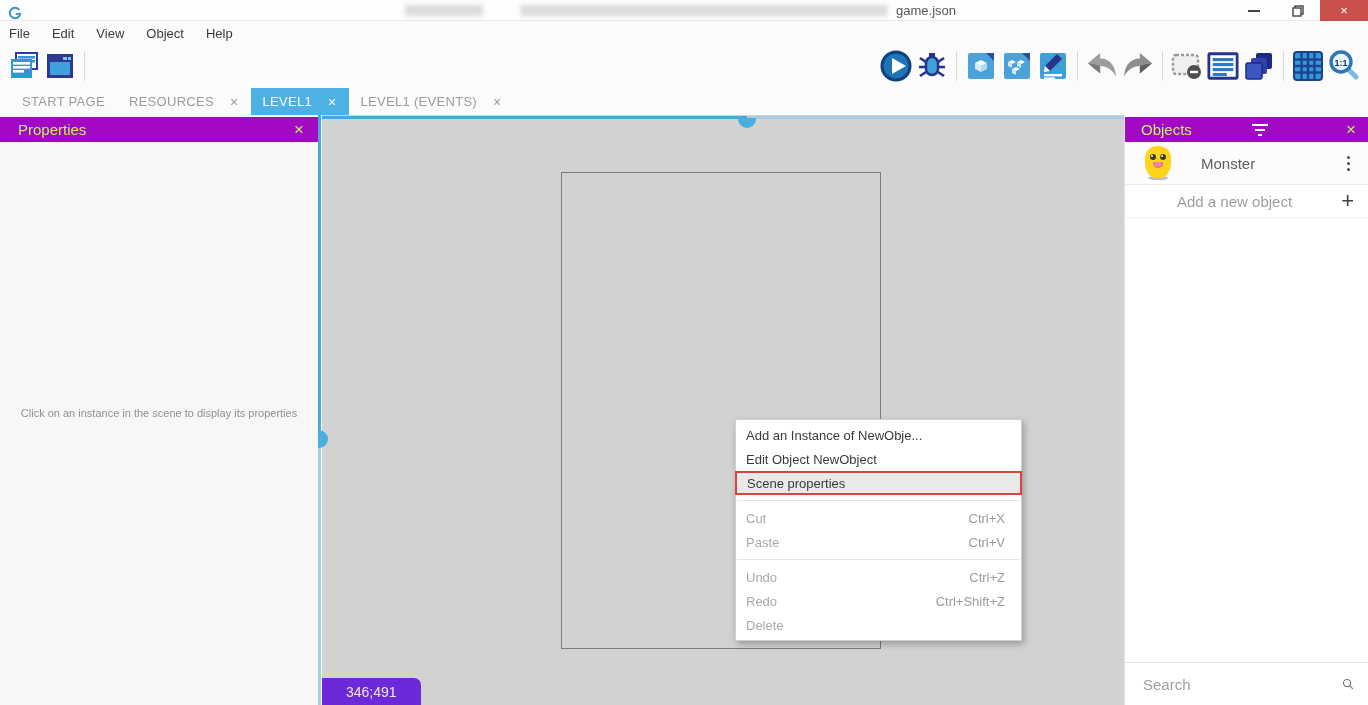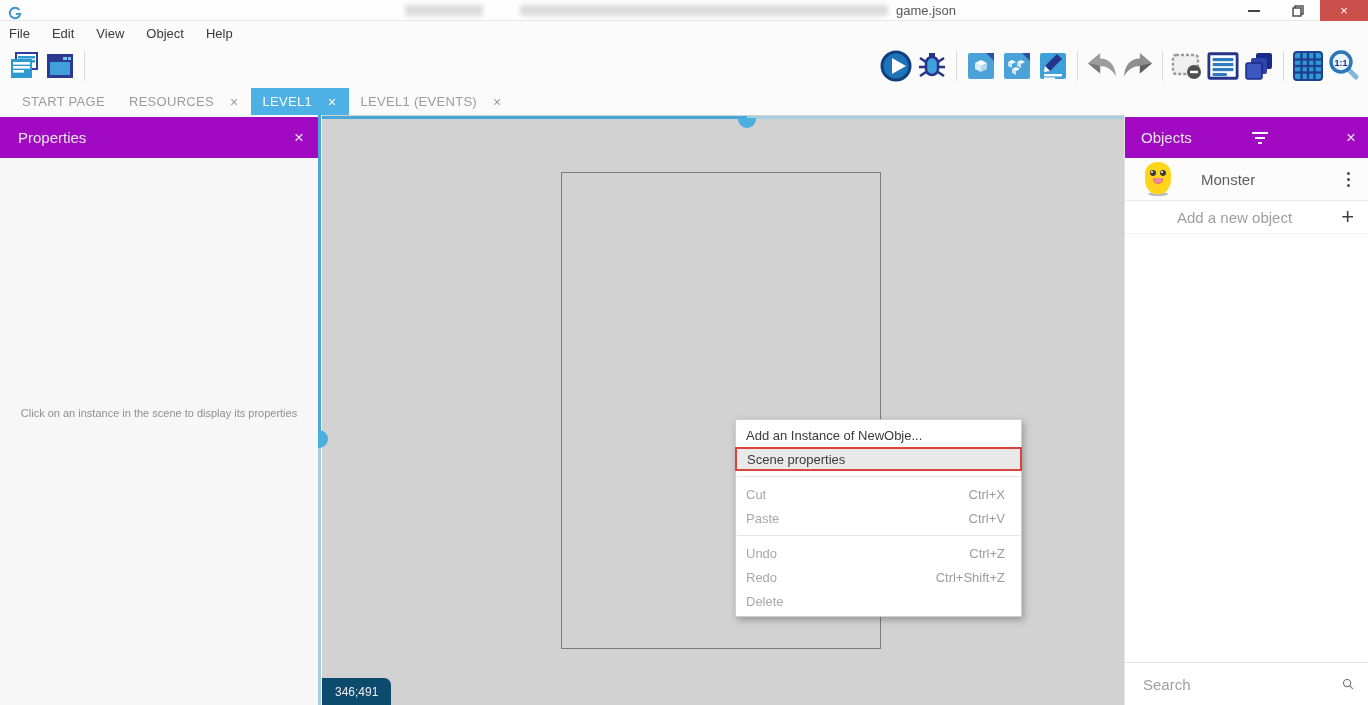--- a/index.html
+++ b/index.html
@@ -37,21 +37,21 @@
             display:flex; align-items:stretch; padding-left:10px; }
   .tab { display:flex; align-items:center; padding:0 12px; font-size:13px; letter-spacing:.3px;
          color:#9b9b9b; cursor:default; }
   .tab .tab-close { margin-left:16px; font-size:14px; color:#9b9b9b; }
   .tab.active { background:#4db1e5; color:#fff; }
   .tab.active .tab-close { color:#fff; }
 
   .left-panel { position:absolute; left:0; top:115px; width:318px; height:590px; background:#f7f7f7; }
   .right-panel { position:absolute; left:1124px; top:115px; width:244px; height:590px; background:#fff;
                  border-left:1px solid #e3e3e3; }
-  .panel-header { margin-top:2px; height:41px; background:#a10ac2; color:#e5e5e5; display:flex;
+  .panel-header { margin-top:2px; height:25px; background:#a10ac2; color:#bef264; display:flex;
                   align-items:center; padding:0 14px 0 18px; font-size:15px; }
   .panel-header .ph-close { margin-left:auto; font-size:17px; line-height:1; }
   .right-panel .panel-header { padding:0 12px 0 16px; }
   .filter-icon { margin-left:auto; margin-right:18px; display:flex; flex-direction:column; gap:3px; align-items:center; }
   .filter-icon i { display:block; height:2px; background:#fff; }
   .filter-icon i:nth-child(1){ width:16px; } .filter-icon i:nth-child(2){ width:10px; } .filter-icon i:nth-child(3){ width:4px; }
 
   .empty-msg { position:absolute; top:288px; left:9px; width:300px; text-align:center;
                color:#8f8f8f; font-size:11px; line-height:21px; }
 
@@ -60,22 +60,22 @@
   .canvas-topline { position:absolute; left:322px; top:116px; width:802px; height:3px;
                     background:linear-gradient(to right, #4aa7da 0 53%, #a9cde0 53% 100%); }
   .topline-handle { position:absolute; left:738px; top:118px; width:18px; height:10px;
                     background:#4aaede; border-radius:0 0 9px 9px; }
   .v-divider { position:absolute; left:318px; top:115px; width:3px; height:590px;
                background:linear-gradient(to bottom, #4aa7da 0 55%, #a9cde0 55% 100%); }
   .v-handle { position:absolute; left:310px; top:430px; width:18px; height:18px;
               background:#4aaede; border-radius:50%; }
   .scene-rect { position:absolute; left:561px; top:172px; width:320px; height:477px;
                 border:1px solid #7d7d7d; }
-  .coord-badge { position:absolute; left:322px; top:678px; height:27px; padding:0 13px;
-                 background:#0c4a6e; color:#ececec; font-size:12px; display:flex; align-items:center;
+  .coord-badge { position:absolute; left:322px; top:678px; height:27px; padding:0 24px;
+                 background:#6d28d9; color:#ececec; font-size:14px; display:flex; align-items:center;
                  border-top-right-radius:7px; }
 
   
   .ctx-menu { position:absolute; left:735px; top:419px; width:287px; background:#fff;
               border:1px solid #cfcfcf; box-shadow:2px 3px 7px rgba(0,0,0,.28); padding:3px 0; }
   .cm-item { height:24px; display:flex; align-items:center; padding:0 16px 0 10px; font-size:13px; }
   .cm-item .cm-shortcut { margin-left:auto; color:#9c9c9c; }
   .cm-item.enabled { color:#3a3a3a; }
   .cm-item.disabled { color:#a8a8a8; }
   .cm-item.highlight { background:#e9e9e9; border:2px solid #d8453e; margin:0 -1px; }
@@ -356,20 +356,24 @@
         <line x1="13" y1="13" x2="18" y2="18" stroke="#6f6f6f" stroke-width="1.8"></line>
       </svg>
     </div>
   </div>
 
   <div class="ctx-menu">
     <div class="cm-item enabled">
       <span>Add an Instance of NewObje...</span>
       <span class="cm-shortcut"></span>
     </div>
+    <div class="cm-item enabled">
+      <span>Edit Object NewObject</span>
+      <span class="cm-shortcut"></span>
+    </div>
     <div class="cm-item enabled highlight">
       <span>Scene properties</span>
       <span class="cm-shortcut"></span>
     </div>
     <div class="cm-sep"></div>
     <div class="cm-item disabled">
       <span>Cut</span>
       <span class="cm-shortcut">Ctrl+X</span>
     </div>
     <div class="cm-item disabled">

